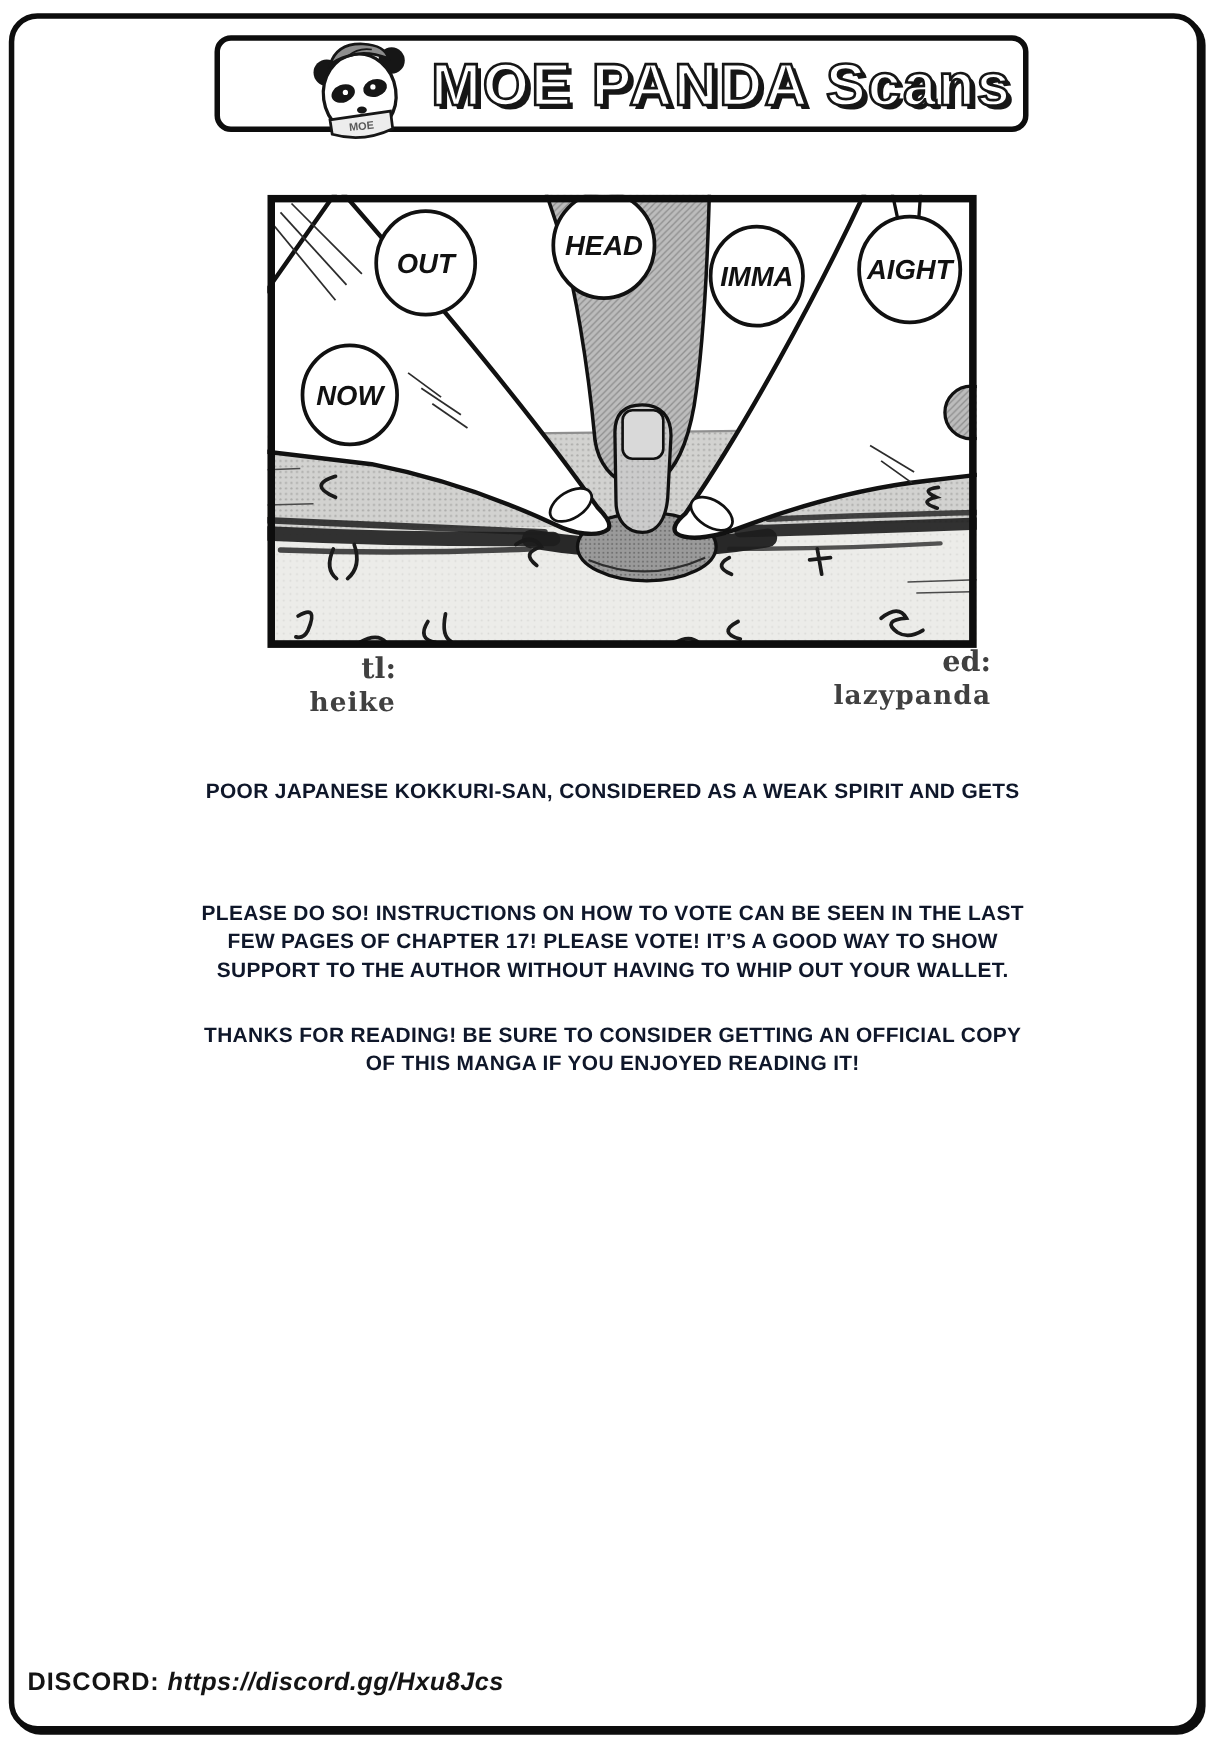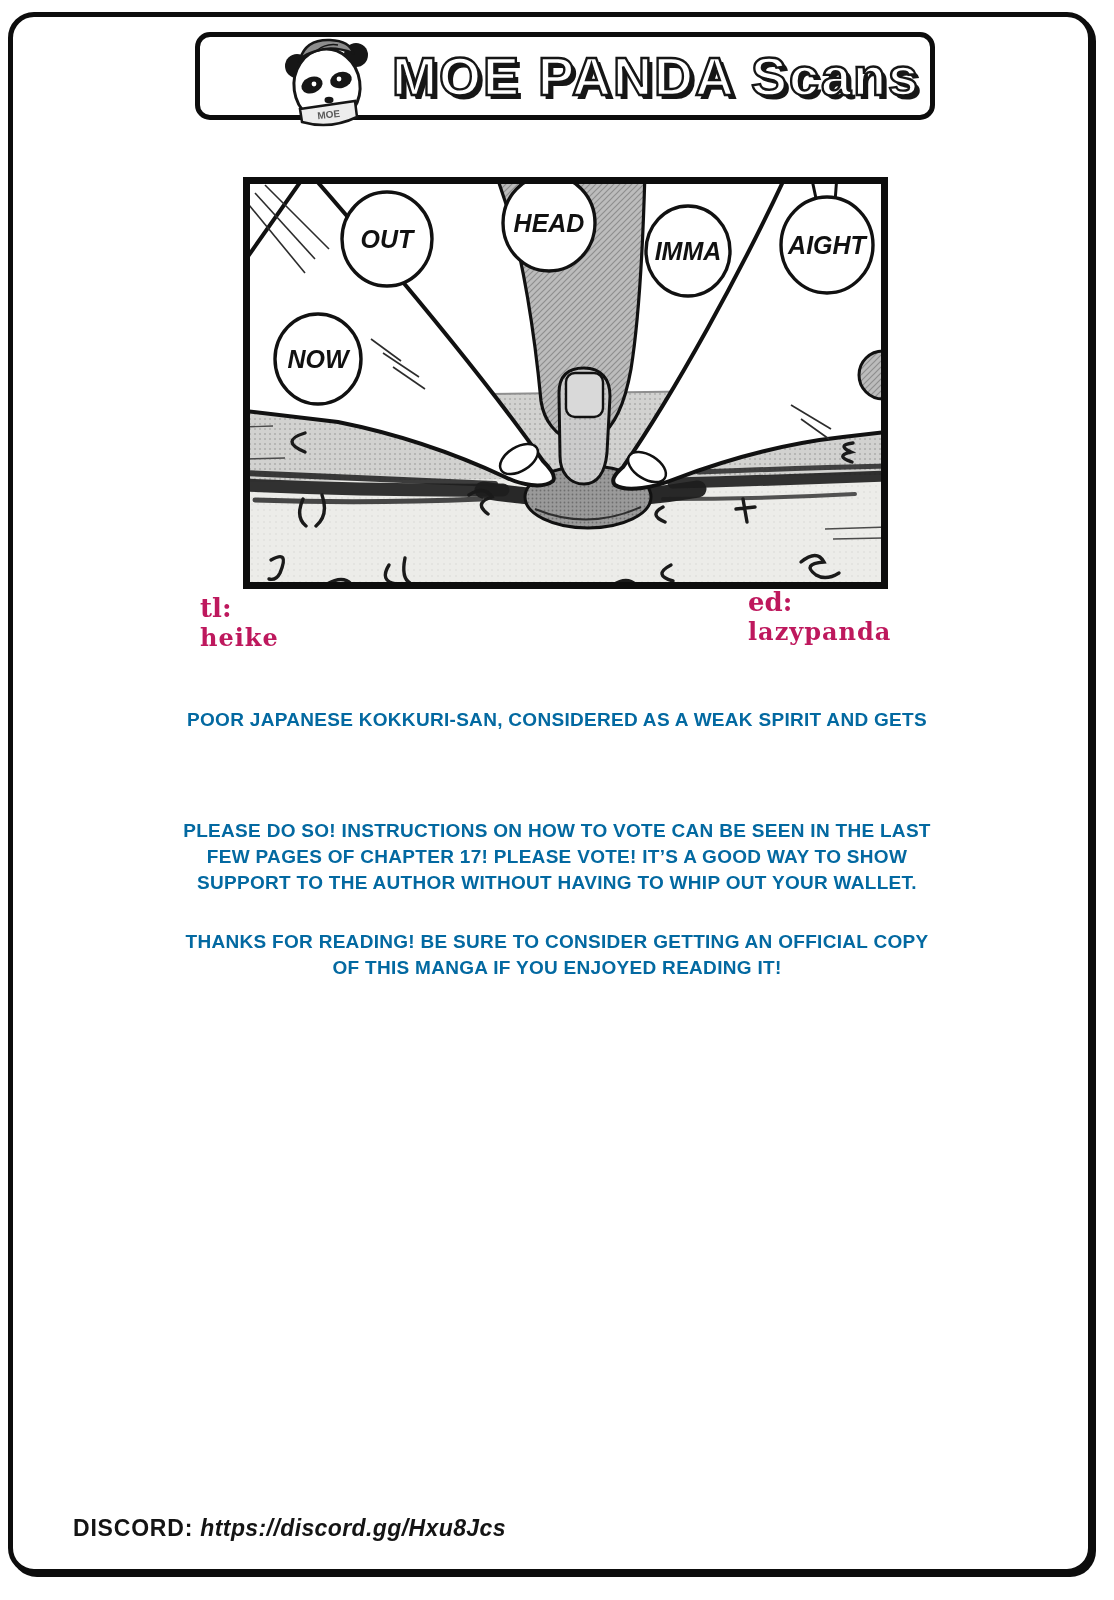--- a/index.html
+++ b/index.html
@@ -11,36 +11,36 @@
          box-sizing:border-box;background:#fff;}
   
   #header-box{position:absolute;left:195px;top:32px;width:740px;height:88px;
               border:5px solid #0d0d0d;border-radius:15px;box-sizing:border-box;
               background:#fff;display:flex;align-items:center;}
   #logo-wrap{position:absolute;left:80px;top:-4px;}
   #title-svg{position:absolute;left:182px;top:0;}
   
   #panel-wrap{position:absolute;left:243px;top:177px;width:645px;height:412px;}
   
-  .credit{position:absolute;text-align:left;font-family:"DejaVu Serif",serif;
-          font-weight:bold;color:#be185d;line-height:29px;}
+  .credit{position:absolute;text-align:right;font-family:"DejaVu Serif",serif;
+          font-weight:bold;color:#404040;line-height:29px;}
   #credit-tl{left:200px;top:594px;width:160px;}
-  #credit-ed{left:748px;top:588px;width:175px;}
+  #credit-ed{left:726px;top:588px;width:175px;}
   .credit .lbl{font-size:26px;}
   .credit .nm{font-size:24px;letter-spacing:1px;}
   
   .note{position:absolute;left:97px;width:920px;text-align:center;
         font-weight:bold;font-size:19px;line-height:26px;letter-spacing:.3px;
-        color:#0369a1;}
+        color:#0f172a;}
   #note1{top:707px;}
   #note2{top:818px;}
   #note3{top:929px;}
   
   #footer{position:absolute;left:25px;top:1512px;font-weight:bold;color:#141414;}
-  .f-line{font-size:23px;line-height:33px;letter-spacing:.8px;white-space:nowrap;margin-left:48px;}
+  .f-line{font-size:23px;line-height:33px;letter-spacing:.8px;white-space:nowrap;}
   .f-url{font-style:italic;letter-spacing:.4px;}
   .f-red{color:#e01717;}
   svg text{font-family:"Liberation Sans",sans-serif;}
 </style>
 </head>
 <body>
 
 <div id="page">
   <div id="frame"></div>
 

